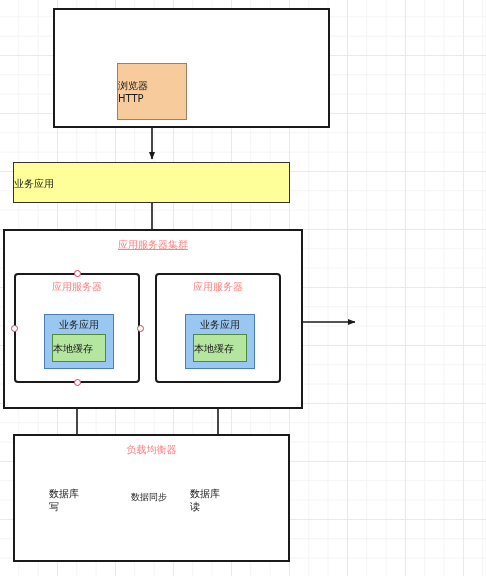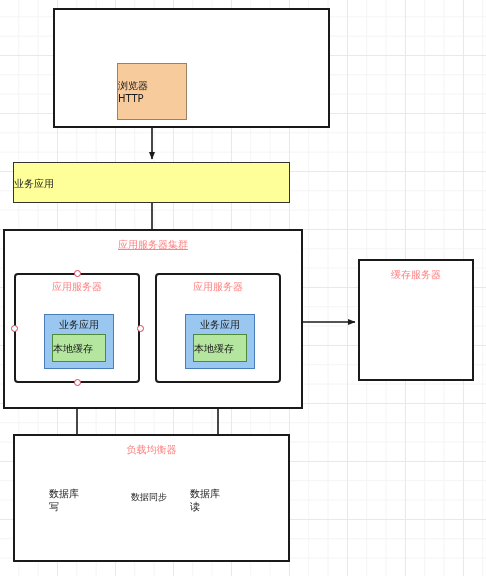--- a/index.html
+++ b/index.html
@@ -118,23 +118,20 @@
   </div>
   <div class="box" style="left:185px; top:314px; width:70px; height:55px; z-index:3;
               background:#9ac7f0; border:1.5px solid #4a7ebb;">
     <div class="lbl-top" style="top:4px; color:#1a1a1a;">业务应用</div>
   </div>
   <div class="box" style="left:193px; top:334px; width:54px; height:28px; z-index:4;
               background:#b5e6a0; border:1.5px solid #4d8a3a;">
     <div class="centered-text">本地缓存</div>
   </div>
 
-  <div class="box" style="left:358px; top:259px; width:116px; height:122px; z-index:1;">
-    <div class="lbl-top" style="top:8px;">缓存服务器</div>
-  </div>
 
   <div class="box" style="left:13px; top:434px; width:277px; height:128px; z-index:1;">
     <div class="lbl-top" style="top:8px;">负载均衡器</div>
   </div>
 
   <svg class="svg-layer" viewBox="0 0 486 576">
     <defs>
       <marker id="arrow" markerWidth="9" markerHeight="9" refX="7.5" refY="3.2" orient="auto" markerUnits="userSpaceOnUse">
         <path d="M0,0 L8,3.2 L0,6.4 z" fill="#1a1a1a"></path>
       </marker>

